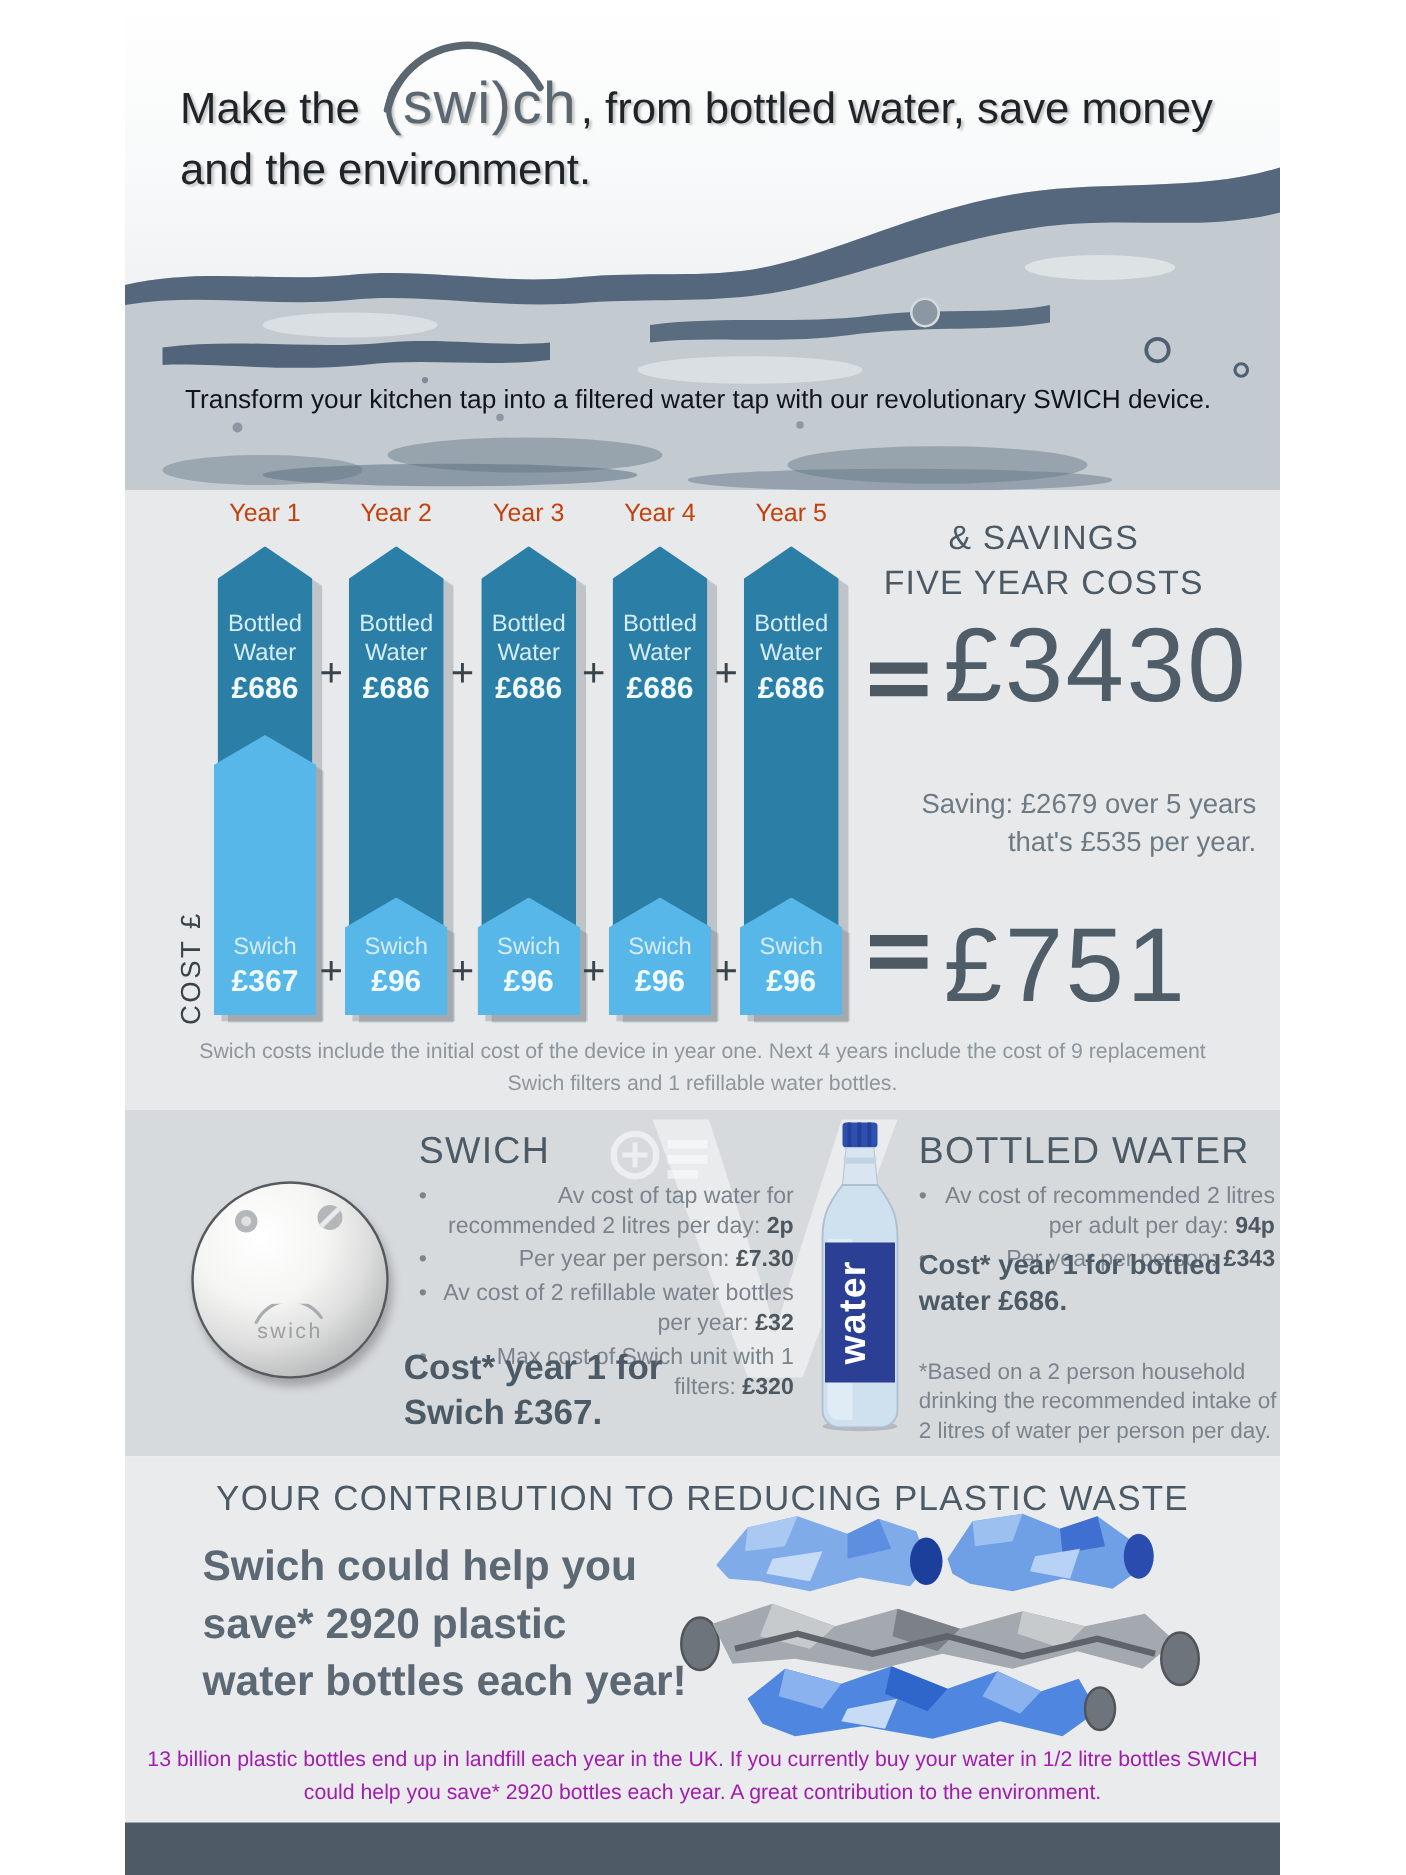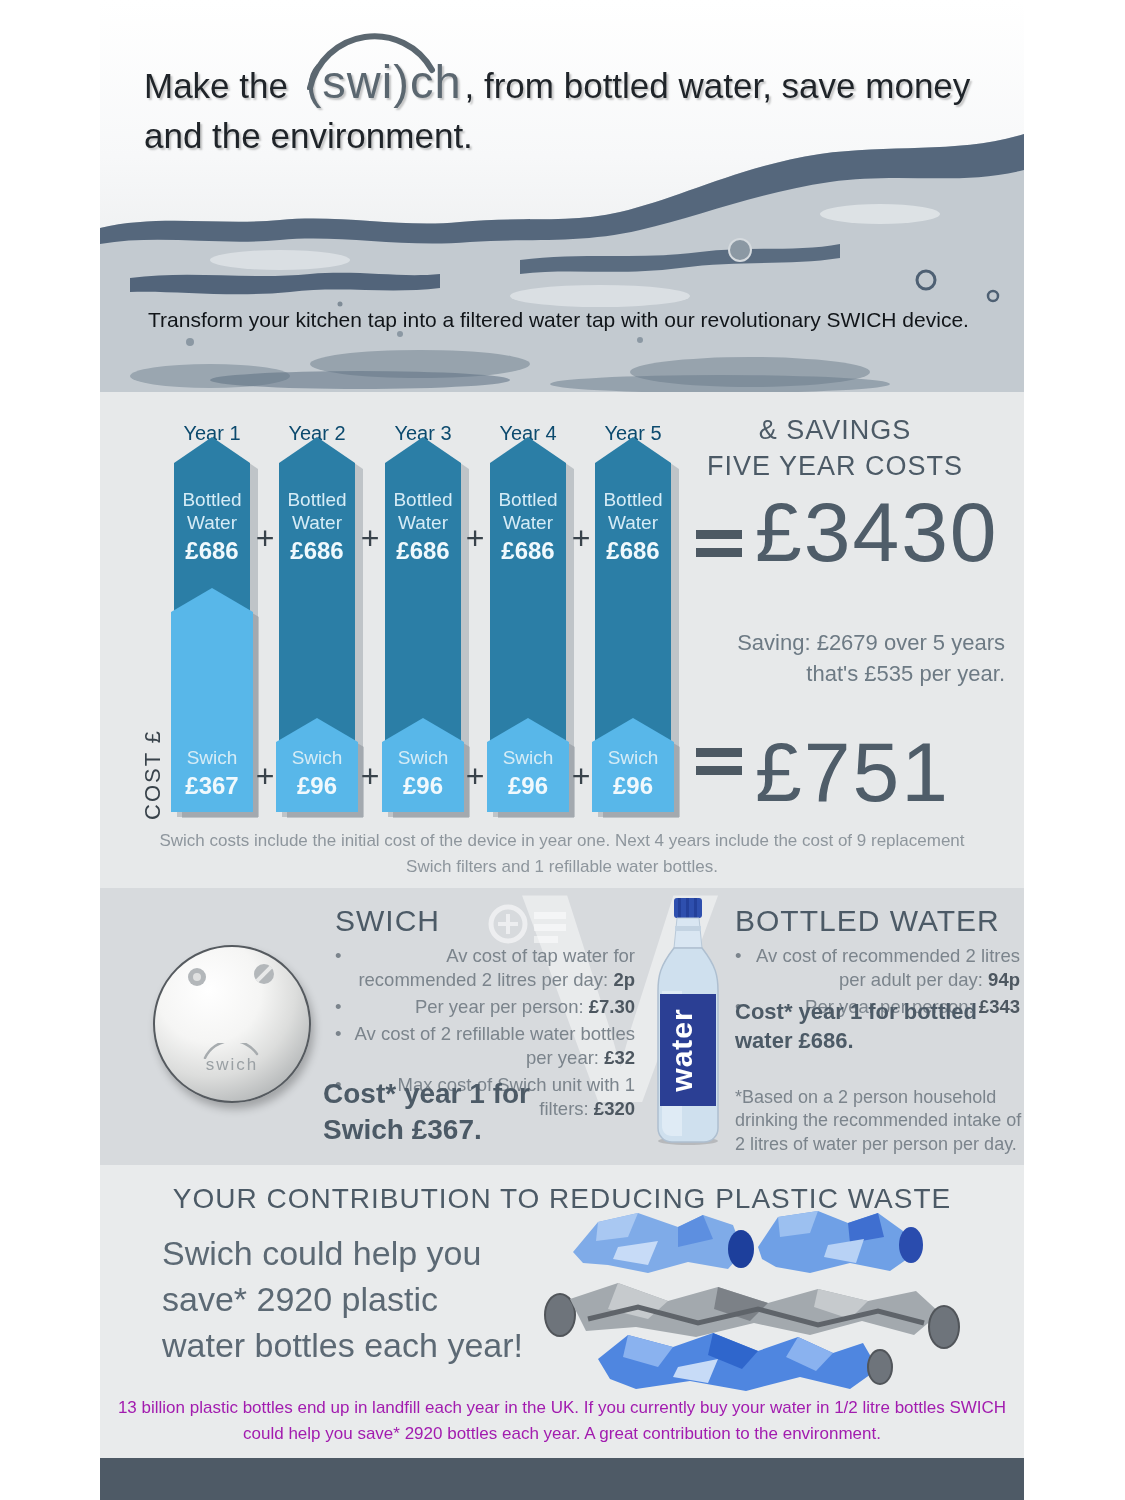--- a/index.html
+++ b/index.html
@@ -18,21 +18,21 @@
   .logo{display:inline-block;position:relative;font-size:47px;color:#5b6770;letter-spacing:1px;
         margin:0 3px 0 8px;font-weight:400;}
   .logo-arc{position:absolute;left:-4px;top:-22px;}
   .tagline{position:absolute;left:48px;top:308px;font-size:21px;font-weight:500;color:#111519;
            white-space:nowrap;z-index:3;}
 
   
   .chart-section{position:absolute;top:392px;left:0;width:924px;height:496px;background:#e7e9ea;}
   .col{position:absolute;top:0;width:76px;height:496px;}
   .col.k1{left:74px}.col.k2{left:179px}.col.k3{left:285px}.col.k4{left:390px}.col.k5{left:495px}
-  .ylabel{position:absolute;top:30px;width:100%;text-align:center;font-size:20px;color:#0c4a6e;}
+  .ylabel{position:absolute;top:8px;width:100%;text-align:center;font-size:20px;color:#c2410c;}
   .dark-wrap{position:absolute;top:45px;left:0;width:76px;height:375px;
              filter:drop-shadow(8px 6px 0 rgba(100,112,122,0.30));}
   .dark-bar{width:100%;height:100%;background:#2b7ea6;
             clip-path:polygon(0 26px,50% 0,100% 26px,100% 100%,0 100%);
             display:flex;flex-direction:column;align-items:center;padding-top:52px;box-sizing:border-box;}
   .light-wrap{position:absolute;left:-3px;top:326px;width:82px;height:94px;
               filter:drop-shadow(6px 5px 0 rgba(90,102,112,0.28));}
   .col.k1 .light-wrap{top:196px;height:224px;}
   .light-bar{width:100%;height:100%;background:#58b7e9;
              clip-path:polygon(0 24px,50% 0,100% 24px,100% 100%,0 100%);
@@ -82,21 +82,21 @@
   .statement.swich-st{left:223px;top:188px;font-size:28px;}
   .statement.bottled-st{left:635px;top:110px;font-size:22px;}
   .household-note{position:absolute;left:635px;top:198px;width:300px;font-size:18px;
                   color:#7b848c;line-height:1.3;z-index:1;}
   .bottle-svg{position:absolute;left:552px;top:8px;z-index:1;}
 
   
   .bottom-section{position:absolute;top:1165px;left:0;width:924px;height:293px;background:#e9ebec;overflow:hidden;}
   .contrib-heading{position:absolute;left:0;top:18px;width:924px;text-align:center;
                    font-size:28px;color:#4c5a66;letter-spacing:1px;}
-  .contrib-message{position:absolute;left:62px;top:66px;font-size:34px;font-weight:400;
+  .contrib-message{position:absolute;left:62px;top:66px;font-size:34px;font-weight:700;
                    color:#5c6974;line-height:1.35;}
   .bottles-svg{position:absolute;left:428px;top:42px;}
   .contrib-footnote{position:absolute;left:0;top:230px;width:924px;text-align:center;
                     font-size:17px;color:#a21caf;line-height:1.5;}
 
   
   .footer-bar{position:absolute;top:1458px;left:0;width:924px;height:42px;background:#4e5a66;}
 </style>
 </head>
 <body>

